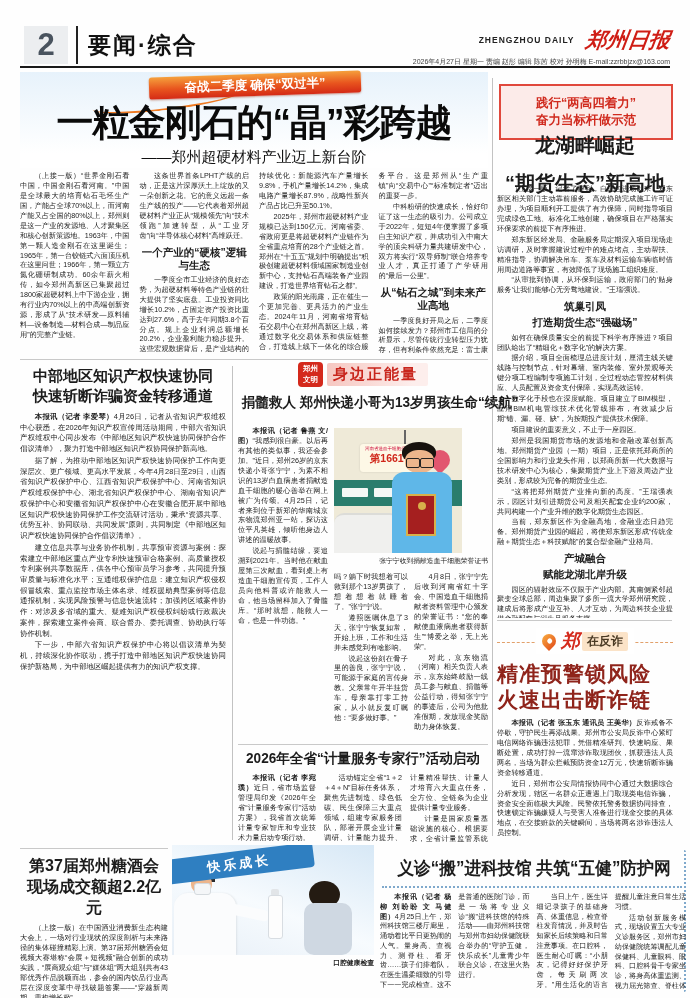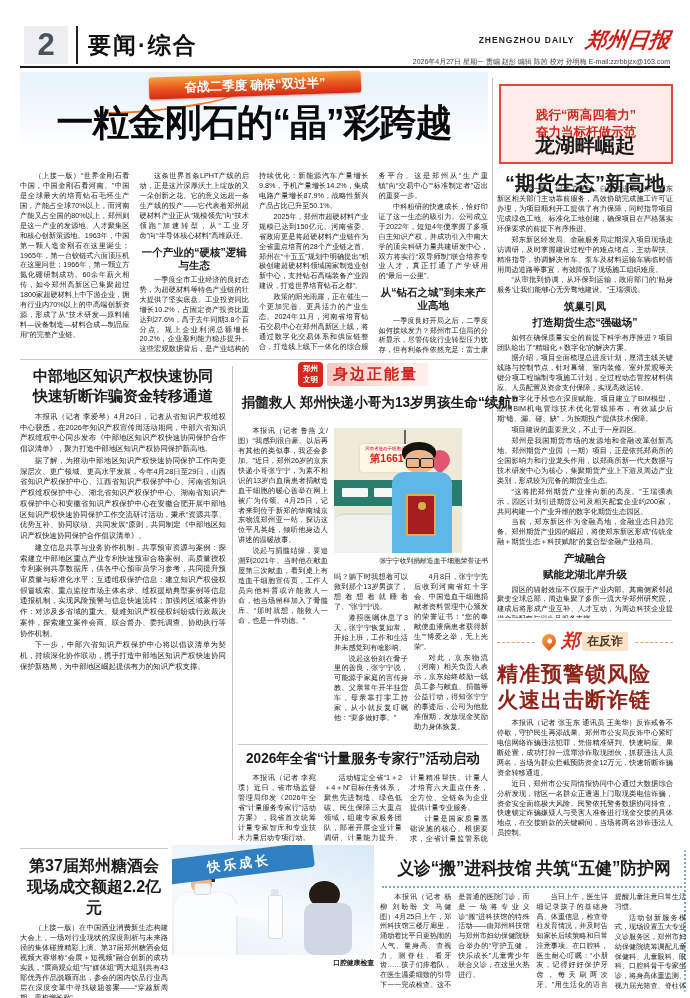--- a/index.html
+++ b/index.html
@@ -15,35 +15,35 @@
   .mast{right:20px;top:26px;text-align:right;}
   .mast-en{font-size:8.5px;font-weight:bold;color:#222;letter-spacing:1px;vertical-align:middle;}
   .mast-logo{font-family:"Liberation Serif","DejaVu Serif",serif;font-style:italic;font-weight:bold;
              font-size:21px;color:#cf1d15;margin-left:7px;display:inline-block;transform:skewX(-8deg);vertical-align:middle;}
   .mast-line2{font-size:7px;color:#444;margin-top:3px;}
   .hdr-rule{left:20px;top:66px;width:650px;height:2px;background:#1a1a1a;}
   
   .art{font-size:7.2px;line-height:1.38;text-align:justify;color:#1c1c1c;overflow:hidden;}
   .art p{margin:0 0 1px 0;text-indent:2em;}
   .art p.noind{text-indent:0;}
-  .art b{font-weight:normal;}
+  .art b{font-weight:bold;}
   .subhead{font-size:10.5px;font-weight:bold;text-align:center;text-indent:0!important;margin:5px 0 3px 0!important;line-height:1.25;}
   .rule-h{background:#c9c9c9;height:1px;}
   .rule-v{background:#c2c2c2;width:1px;}
   
   .main-bg{left:20px;top:72px;width:468px;height:96px;background:linear-gradient(180deg,#e7f2fb 0%,#ffffff 85%);}
   .ribbon{left:149px;top:74px;width:212px;height:22px;background:linear-gradient(180deg,#f5a03c 0%,#e8541e 55%,#d42a16 100%);
           color:#fff;font-weight:bold;font-size:12.5px;text-align:center;line-height:22px;border-radius:3px;
           transform:rotate(-2deg);box-shadow:0 1px 2px rgba(150,40,0,.4);}
   .swoosh{left:92px;top:90px;width:150px;height:18px;border-bottom:2.5px solid #ef7b24;border-radius:50%;transform:rotate(-7deg);}
   .headline{left:20px;top:98px;width:468px;text-align:center;font-size:37px;font-weight:bold;color:#0a0a0a;letter-spacing:-1px;white-space:nowrap;}
   .deck{left:20px;top:148px;width:468px;text-align:center;font-size:15px;color:#111;}
   .main-body{left:20px;top:171px;width:468px;height:185px;column-count:4;column-gap:10px;}
   
-  .kicker{left:0;top:0;width:170px;border:2px solid #e0483c;background:#fcebe9;padding:21px 0;text-align:center;
+  .kicker{left:0;top:0;width:170px;border:2px solid #e0483c;background:#fcebe9;padding:9px 0;text-align:center;
           color:#d02a1e;font-weight:bold;font-size:12.5px;line-height:1.35;}
   .fut-t1{left:0;top:48px;width:176px;text-align:center;font-size:20px;font-weight:bold;}
   .fut-t2{left:0;top:72px;width:176px;text-align:center;font-size:20px;font-weight:bold;margin-top:14px;}
   .fut-body{left:0;top:100px;width:176px;height:434px;}
   
   .fz-dash{left:0;top:14px;width:176px;border-top:1px dashed #e2a06a;}
   .fz-badge{left:0;top:0;width:176px;text-align:center;}
   .fz-badge-in{display:inline-block;background:#fff;padding:0 6px;}
   .pin{display:inline-block;width:14px;height:14px;background:linear-gradient(180deg,#f6a13c,#e55a1f);
        border-radius:50% 50% 50% 0;transform:rotate(-45deg);vertical-align:middle;position:relative;}
@@ -115,20 +115,21 @@
       <span>责编 赵彤 编辑 陈茜 校对 孙明梅</span>
       <span>E-mail:zzrbbjzx@163.com</span>
     </div>
   </div>
   <div class="abs hdr-rule"></div>
 
   <div class="abs main-bg"></div>
   <div class="abs swoosh"></div>
   <div class="abs ribbon">奋战二季度 确保“双过半”</div>
   <div class="abs headline">一粒金刚石的“晶”彩跨越</div>
+  <div class="abs deck">——郑州超硬材料产业迈上新台阶</div>
   <div class="abs art main-body">
     <p>（上接一版）“世界金刚石看中国，中国金刚石看河南。”中国是全球最大的培育钻石毛坯生产国，产能占全球70%以上，而河南产能又占全国的80%以上，郑州则是这一产业的发源地、人才聚集区和核心创新策源地。1963年，中国第一颗人造金刚石在这里诞生；1965年，第一台铰链式六面顶压机在这里问世；1966年，第一颗立方氮化硼研制成功。60余年薪火相传，如今郑州高新区已集聚超过1800家超硬材料上中下游企业，拥有行业内70%以上的中高端创新资源，形成了从“技术研发—原料辅料—设备制造—材料合成—制品应用”的完整产业链。</p>
     <p>这条世界首条LPHT产线的启动，正是这片深厚沃土上绽放的又一朵创新之花。它的意义远超一条生产线的投产——它代表着郑州超硬材料产业正从“规模领先”向“技术领跑”加速转型，从“工业牙齿”向“半导体核心材料”高维跃迁。</p>
     <p class="subhead">一个产业的“硬核”逻辑与生态</p>
     <p>一季度全市工业经济的良好态势，为超硬材料等特色产业链的壮大提供了坚实底盘。工业投资同比增长10.2%，占固定资产投资比重达到27.6%，高于去年同期3.8个百分点。规上企业利润总额增长20.2%，企业盈利能力稳步提升。这些宏观数据背后，是产业结构的持续优化：新能源汽车产量增长9.8%，手机产量增长14.2%，集成电路产量增长87.9%，战略性新兴产品占比已升至50.1%。</p>
     <p>2025年，郑州市超硬材料产业规模已达到150亿元。河南省委、省政府更是将超硬材料产业链作为全省重点培育的28个产业链之首。郑州在“十五五”规划中明确提出“积极创建超硬材料领域国家制造业创新中心，支持钻石高端装备产业园建设，打造世界培育钻石之都”。</p>
     <p>政策的阳光雨露，正在催生一个更加完善、更具活力的产业生态。2024年11月，河南省培育钻石交易中心在郑州高新区上线，将通过数字化交易体系和供应链整合，打造线上线下一体化的综合服务平台。这是郑州从“生产重镇”向“交易中心”“标准制定者”迈出的重要一步。</p>
     <p>中科粉研的快速成长，恰好印证了这一生态的吸引力。公司成立于2022年，短短4年便掌握了多项自主知识产权，并成功引入中南大学的顶尖科研力量共建研发中心，双方将实行“双导师制”联合培养专业人才，真正打通了产学研用的“最后一公里”。</p>
     <p class="subhead">从“钻石之城”到未来产业高地</p>
     <p>一季度良好开局之后，二季度如何接续发力？郑州市工信局的分析显示，尽管传统行业转型压力犹存，但有利条件依然充足：富士康春季机型市场持续看好，比亚迪风光闪充车型销量走高，宇通客车加速拓展海外市场。工业投资方面，比亚迪五期、智己二期等508个快建项目正加速推进，力争二季度新增入库工业项目200个以上。</p>

